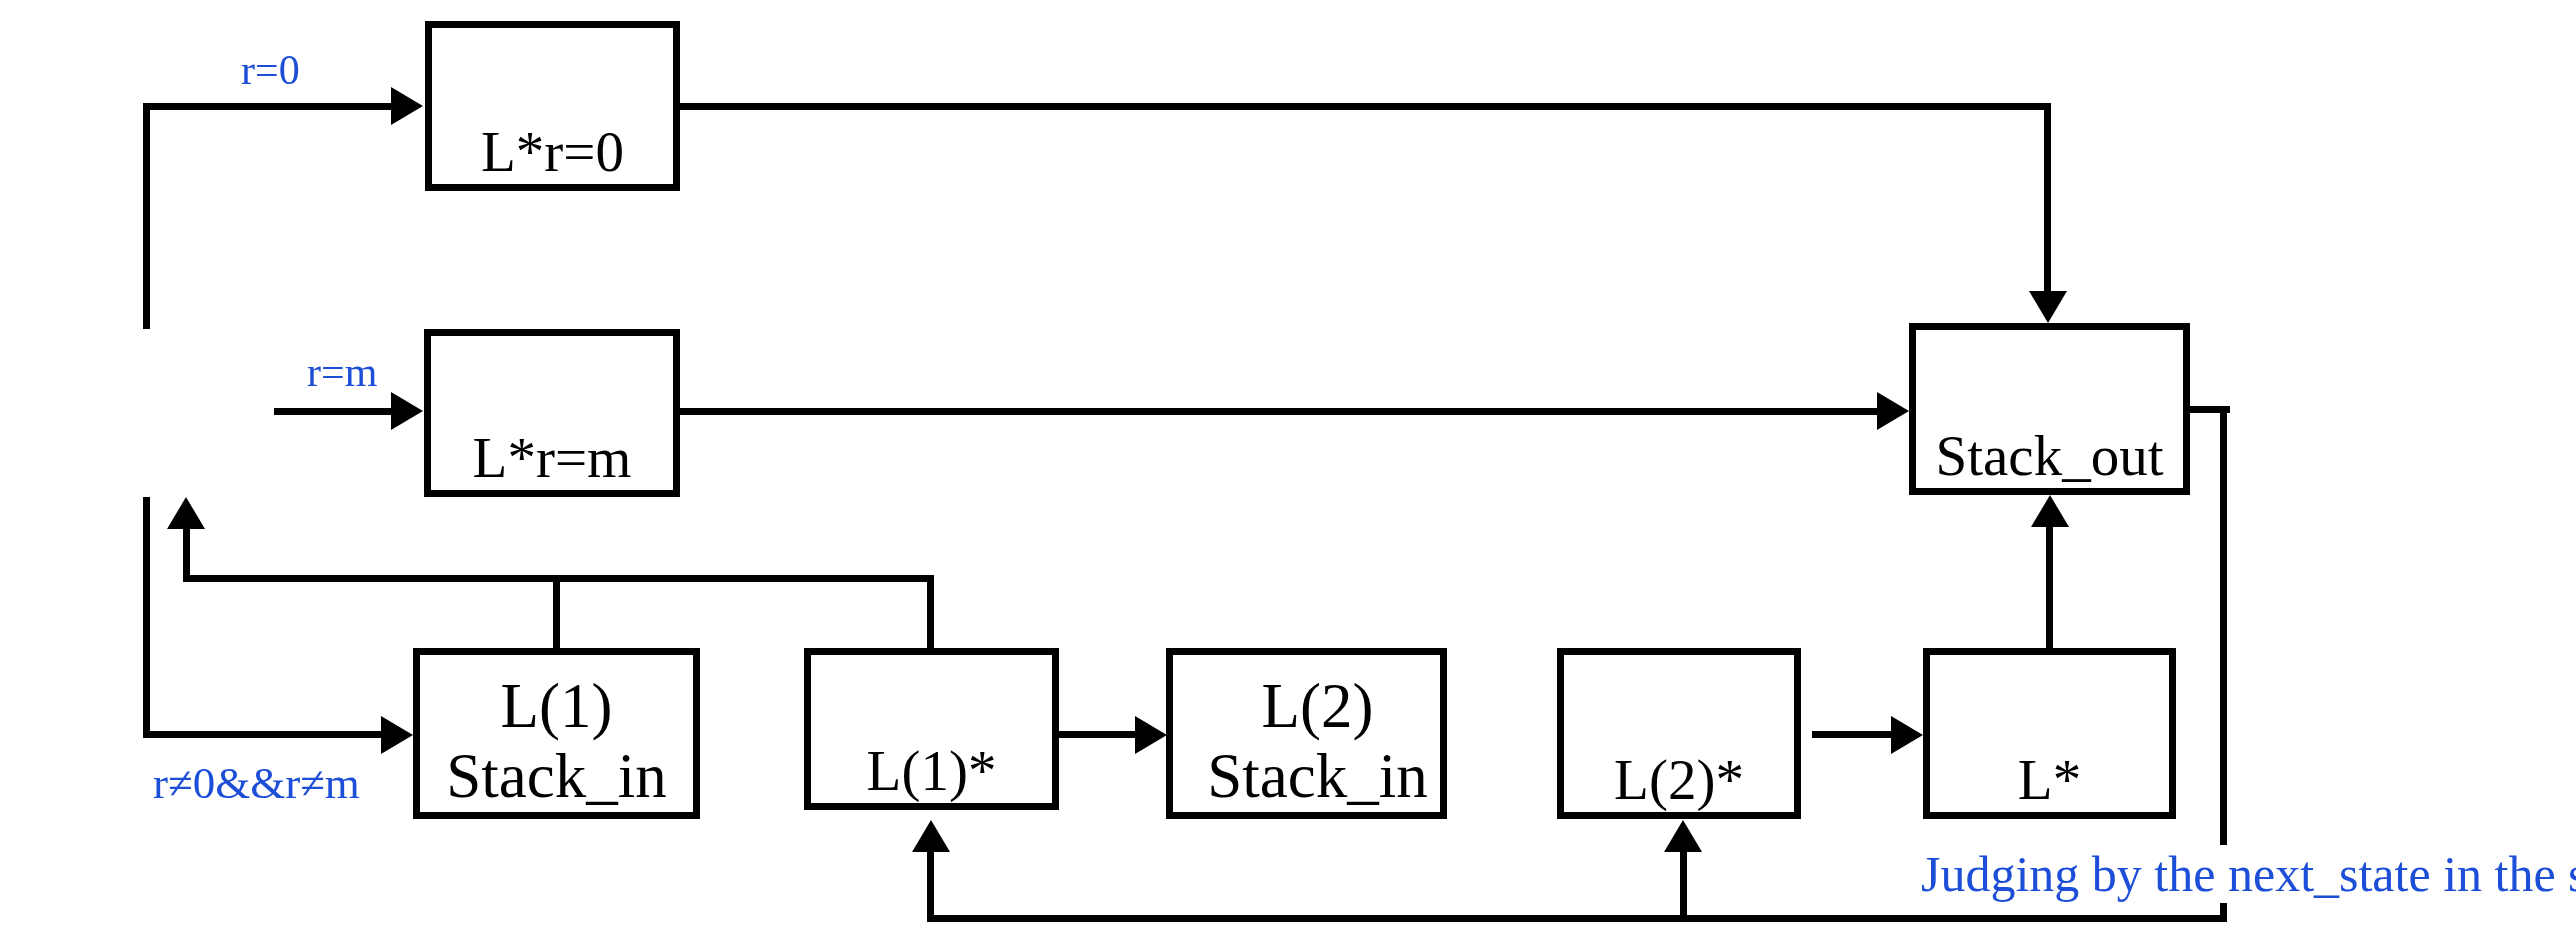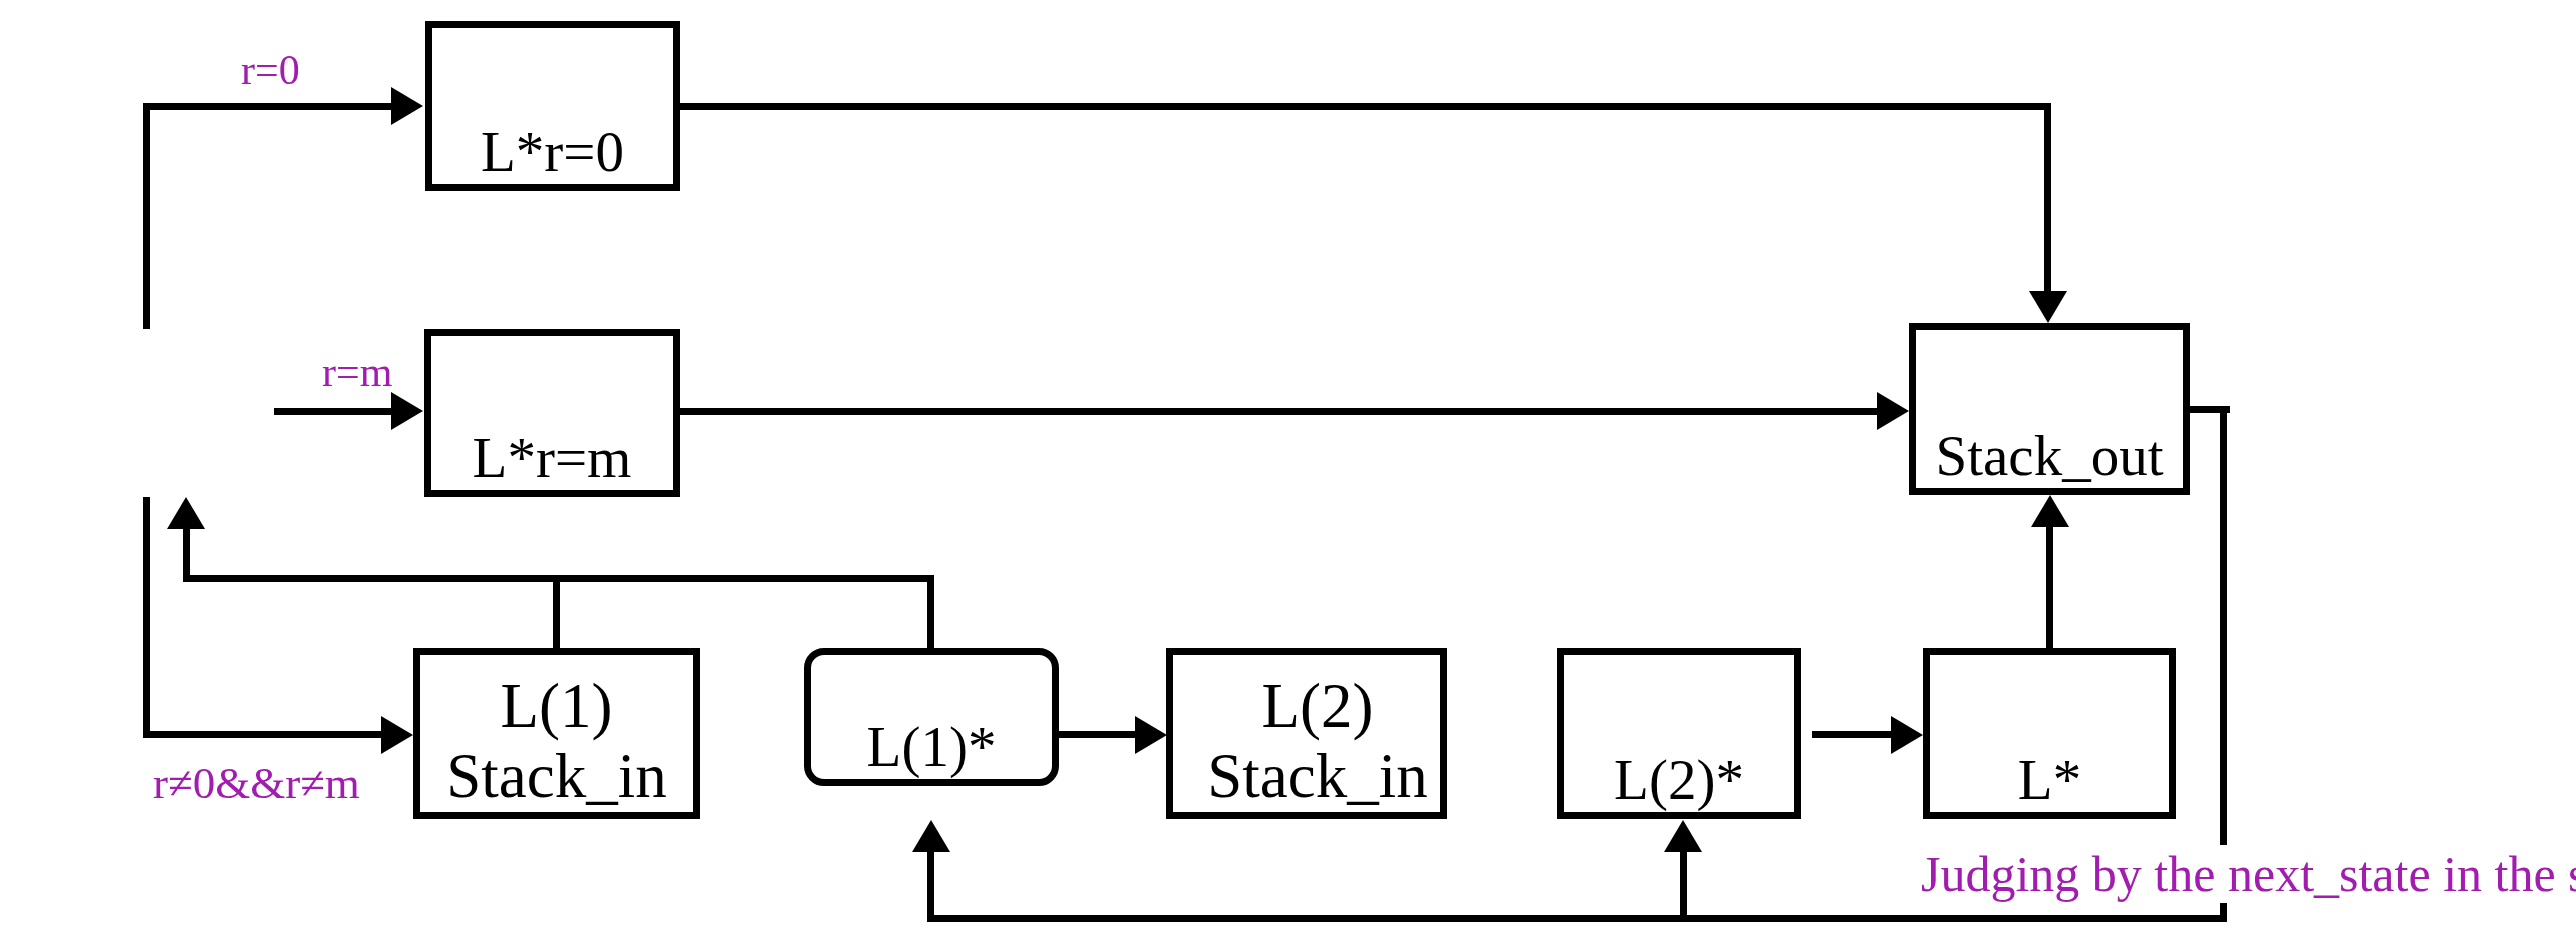--- a/index.html
+++ b/index.html
@@ -29,21 +29,21 @@
   .state.twoline { font-size: 63px; }
   .seg { position: absolute; background: #000000; z-index: 1; }
   .arr { position: absolute; width: 0; height: 0; z-index: 1; }
   .arr.right { border-top: 19px solid transparent; border-bottom: 19px solid transparent; border-left: 32px solid #000000; }
   .arr.down  { border-left: 19px solid transparent; border-right: 19px solid transparent; border-top: 32px solid #000000; }
   .arr.up    { border-left: 19px solid transparent; border-right: 19px solid transparent; border-bottom: 32px solid #000000; }
   .edge-label {
     position: absolute;
     white-space: nowrap;
     z-index: 3;
-    color: #a21caf;
+    color: #1d4ed8;
   }
   .lbl-small { font-size: 42px; }
   .lbl-cond  { font-size: 45px; text-align: center; }
   .lbl-note  { font-size: 50px; background: #ffffff; padding: 0 6px; }
 </style>
 </head>
 <body>
 
 <div id="canvas">
 
@@ -58,21 +58,21 @@
 
   <div class="state" style="left:424px; top:329px; width:256px; height:168px;">
     <span>L*r=m</span>
   </div>
 
   <div class="state twoline" style="left:413px; top:648px; width:287px; height:171px;">
     <span>L(1)</span>
     <span>Stack_in</span>
   </div>
 
-  <div class="state" style="left:804px; top:648px; width:255px; height:138px;border-radius:20px;">
+  <div class="state" style="left:804px; top:648px; width:255px; height:162px;">
     <span>L(1)*</span>
   </div>
 
   <div class="state twoline" style="left:1166px; top:648px; width:281px; height:171px;padding-left:22px;">
     <span>L(2)</span>
     <span>Stack_in</span>
   </div>
 
   <div class="state" style="left:1557px; top:648px; width:244px; height:171px;">
     <span>L(2)*</span>
@@ -86,21 +86,21 @@
   <div class="seg" style="left:143px; top:103px; width:250px; height:7px;"></div>
   <div class="arr right" style="left:391px; top:87px;"></div>
   <div class="edge-label lbl-small" style="left:241px; top:46px;">r=0</div>
 
   <div class="seg" style="left:680px; top:103px; width:1371px; height:7px;"></div>
   <div class="seg" style="left:2044px; top:103px; width:7px; height:192px;"></div>
   <div class="arr down" style="left:2029px; top:291px;"></div>
 
   <div class="seg" style="left:274px; top:408px; width:119px; height:7px;"></div>
   <div class="arr right" style="left:391px; top:392px;"></div>
-  <div class="edge-label lbl-small" style="left:322px; top:348px;">r=m</div>
+  <div class="edge-label lbl-small" style="left:307px; top:348px;">r=m</div>
 
   <div class="seg" style="left:680px; top:408px; width:1199px; height:7px;"></div>
   <div class="arr right" style="left:1877px; top:392px;"></div>
 
   <div class="seg" style="left:143px; top:497px; width:7px; height:241px;"></div>
   <div class="seg" style="left:143px; top:731px; width:243px; height:7px;"></div>
   <div class="arr right" style="left:381px; top:716px;"></div>
   <div class="edge-label lbl-cond" style="left:153px; top:757px;">r≠0&amp;&amp;r≠m</div>
 
   <div class="arr up" style="left:167px; top:497px;"></div>

